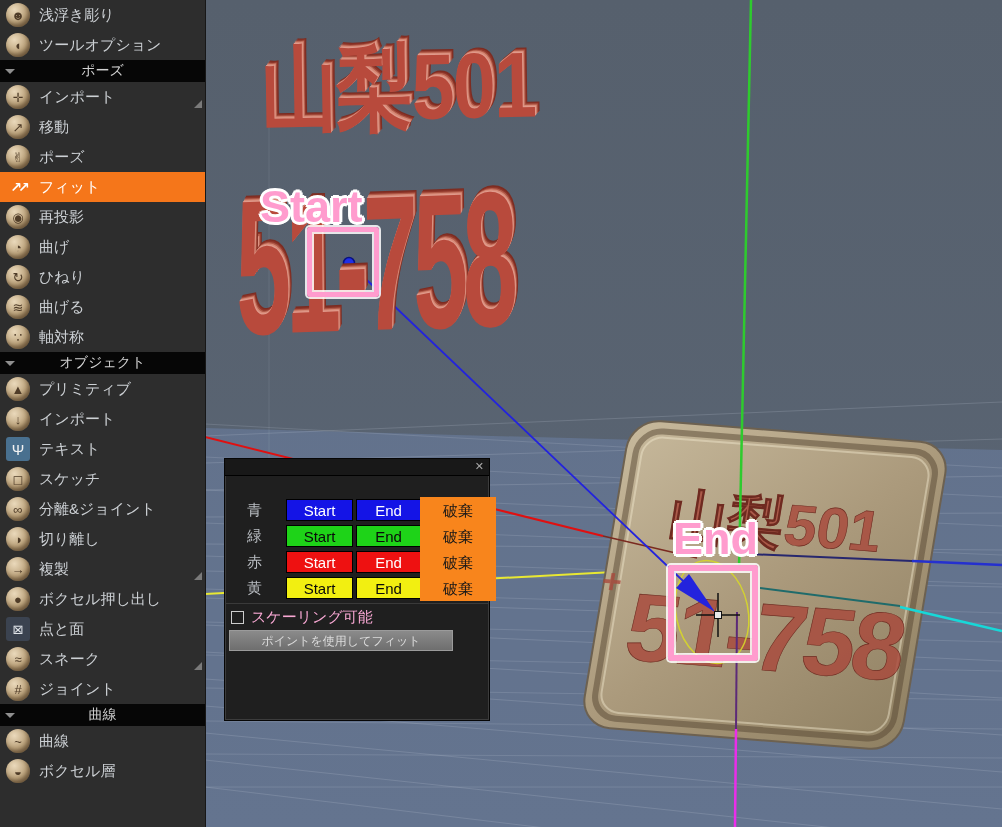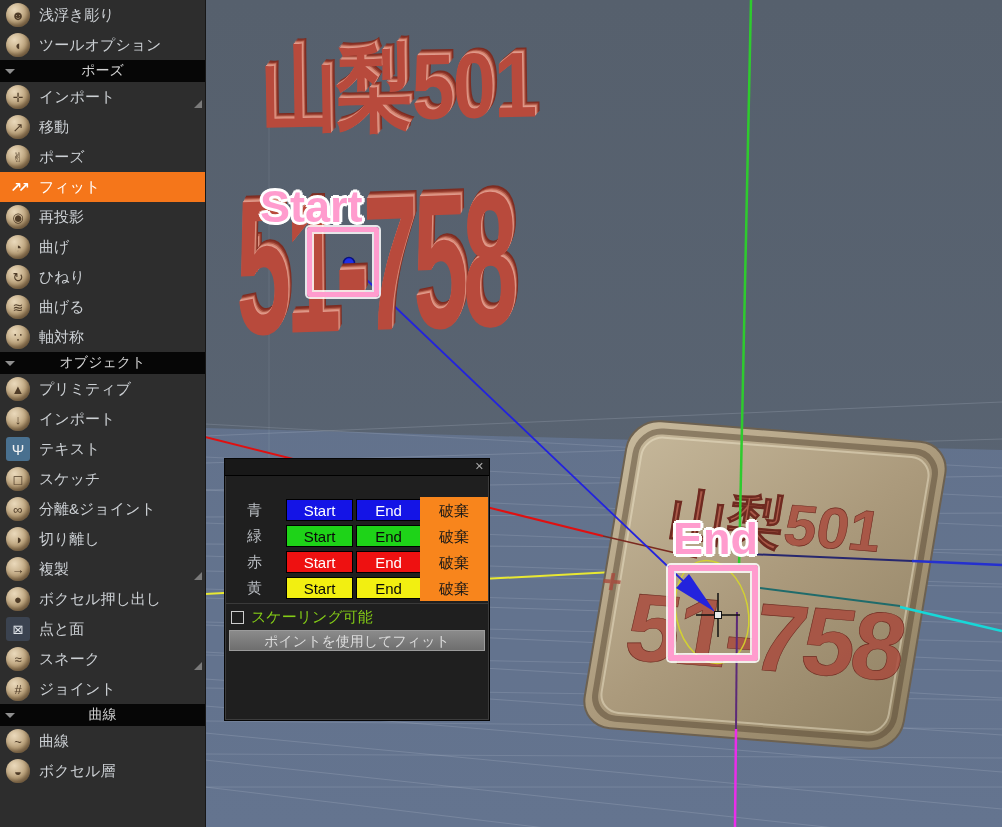--- a/index.html
+++ b/index.html
@@ -104,27 +104,27 @@
   }
   .prow{position:relative;height:26px;}
   .prows{position:absolute;left:0;top:38px;right:0;}
   .plbl{position:absolute;left:22px;top:4px;width:22px;font-size:15px;color:#b9bdc2;}
   .pbtn{
     position:absolute;top:2px;height:22px;border:1px solid #000;font-size:15px;
     font-family:inherit;padding:0;cursor:default;line-height:1;
   }
   .pbtn.start{left:61px;width:67px;}
   .pbtn.end{left:131px;width:65px;}
-  .pbtn.discard{left:195px;width:68px;top:0;height:26px;border:none;background:var(--c-discard);color:#181818;}
+  .pbtn.discard{left:195px;width:76px;top:0;height:26px;border:none;background:var(--c-discard);color:#181818;}
   .psep{position:absolute;left:0;right:0;top:144px;border-top:1px solid #3a3a3a;}
-  .pcheckrow{position:absolute;left:6px;top:149px;display:flex;align-items:center;gap:7px;font-size:15px;color:#84cc16;text-align:center;}
+  .pcheckrow{position:absolute;left:6px;top:149px;display:flex;align-items:center;gap:7px;font-size:15px;color:#f9a8d4;text-align:center;}
   .pcheck{width:11px;height:11px;border:1px solid #cdcdcd;background:transparent;}
   .pfitbtn{
-    position:absolute;left:4px;width:256px;height:21px;border:1px solid #9b9b9b;
-    background:linear-gradient(#8b8b8b,#6e6e6e);color:#dcdcdc;font-size:14px;
+    position:absolute;left:4px;width:224px;height:21px;border:1px solid #9b9b9b;
+    background:linear-gradient(#8b8b8b,#6e6e6e);color:#dcdcdc;font-size:12px;
     font-family:inherit;cursor:default;line-height:1;
   }
   .pfitbtn.b1{top:171px;}
   .pfitbtn.b2{top:194px;}
 </style>
 </head>
 <body>
 
 <div class="sidebar">
   <div>

